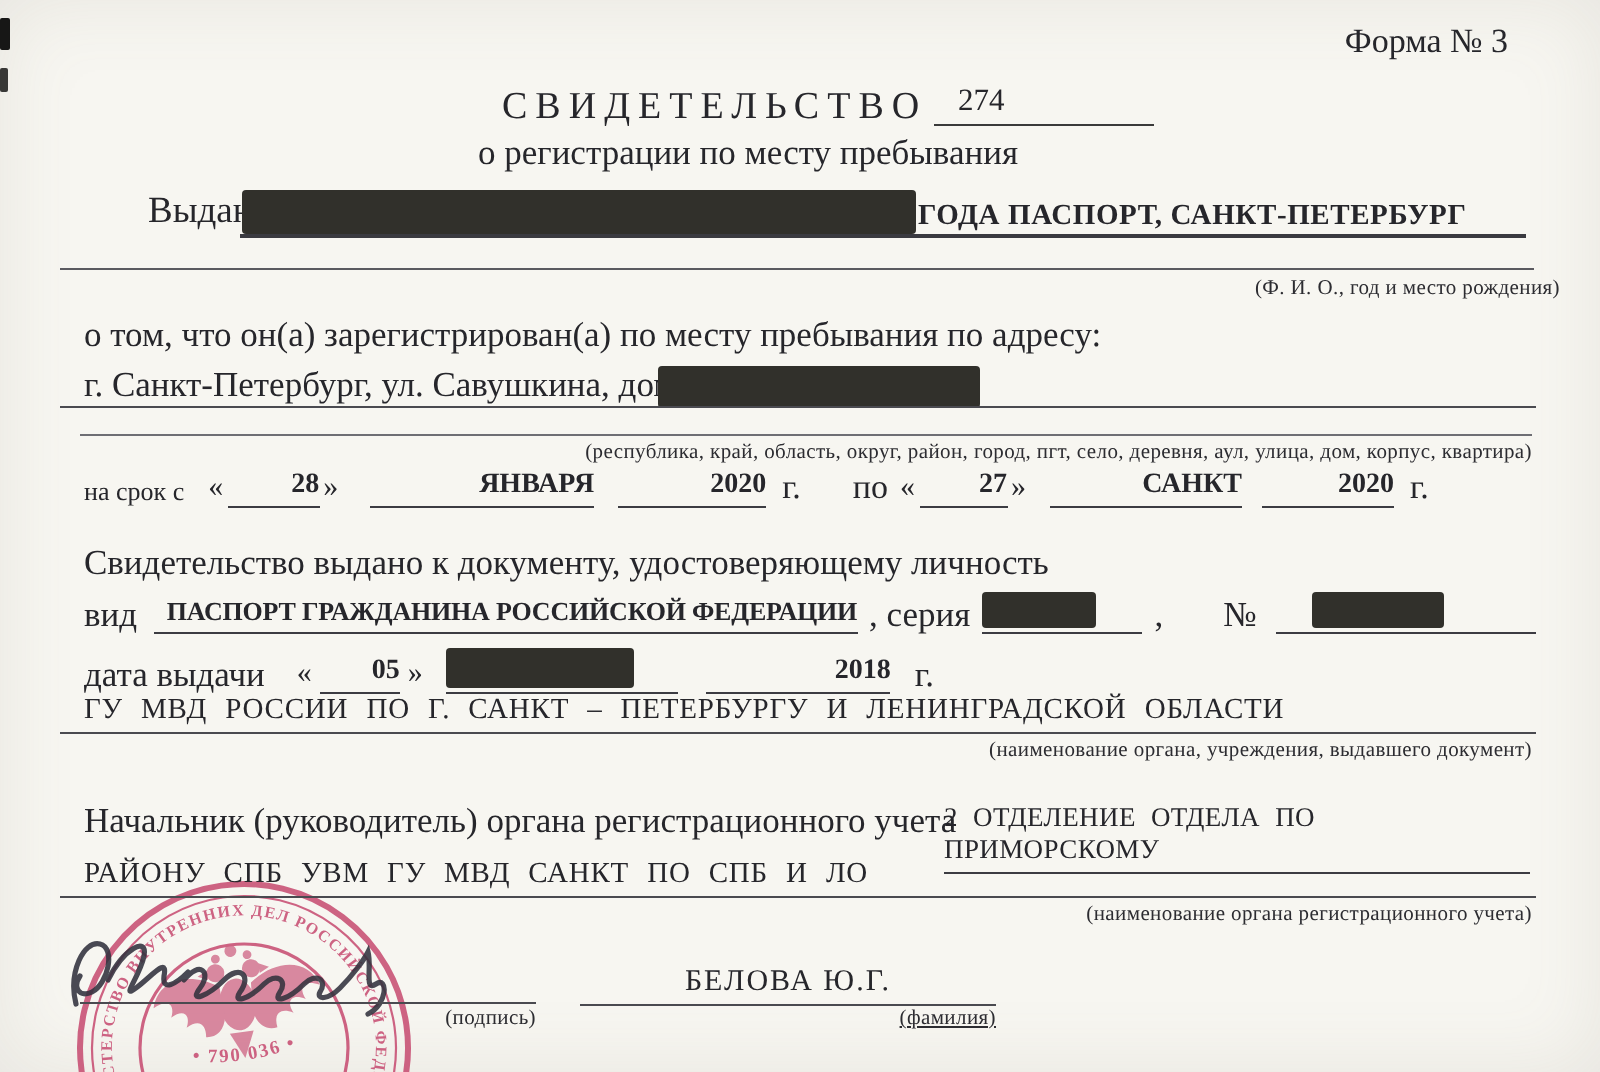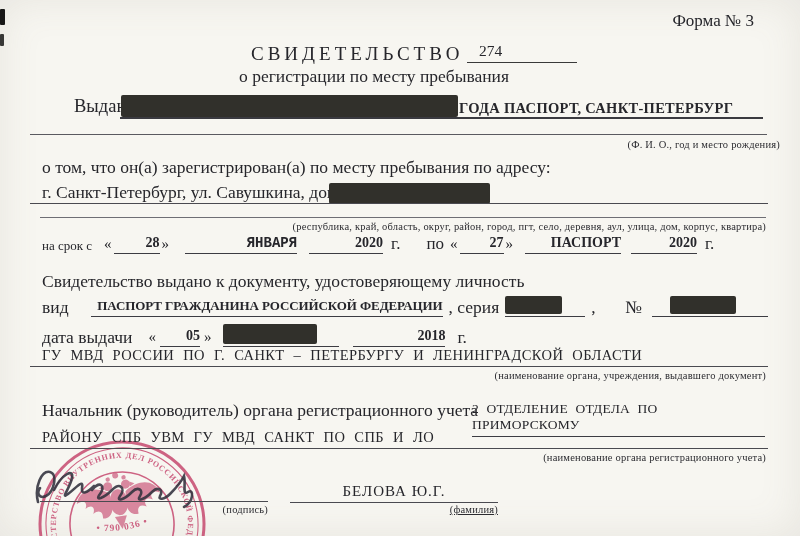--- a/index.html
+++ b/index.html
@@ -64,36 +64,36 @@
   <div class="abs redact" style="left:329px;top:183px;width:161px;height:21px;"></div>
   <div class="rule" style="left:30px;top:203px;width:738px;"></div>
   <div class="rule" style="left:40px;top:217px;width:726px;border-bottom-width:1.2px;border-bottom-color:#6e6e74;"></div>
   <div class="abs cap" style="left:40px;top:221px;width:726px;">(республика, край, область, округ, район, город, пгт, село, деревня, аул, улица, дом, корпус, квартира)</div>
 
   <div class="frow" style="left:42px;top:234px;">
     <span class="lbl" style="margin-right:12px;font-size:13px;text-align:right;">на срок с</span>
     <span class="q" style="margin-right:2px;">«</span>
     <span class="vcell" style="width:46px;">28</span>
     <span class="q" style="margin:0 16px 0 2px;">»</span>
-    <span class="vcell" style="width:112px;margin-right:12px;font-family:Liberation Mono, monospace;">ЯНВАРЯ</span>
+    <span class="vcell" style="width:112px;margin-right:12px;">ЯНВАРЯ</span>
     <span class="vcell" style="width:74px;margin-right:8px;">2020</span>
     <span class="lbl" style="margin-right:26px;font-size:17px;">г.</span>
     <span class="lbl" style="margin-right:6px;font-size:17px;">по</span>
     <span class="q" style="margin-right:2px;">«</span>
     <span class="vcell" style="width:44px;">27</span>
     <span class="q" style="margin:0 12px 0 2px;">»</span>
-    <span class="vcell" style="width:96px;margin-right:10px;">ПАСПОРТ</span>
+    <span class="vcell" style="width:96px;margin-right:10px;">САНКТ</span>
     <span class="vcell" style="width:66px;margin-right:8px;">2020</span>
     <span class="lbl" style="font-size:17px;">г.</span>
   </div>
 
   <div class="abs lbl" style="left:42px;top:271px;">Свидетельство выдано к документу, удостоверяющему личность</div>
 
   <div class="frow" style="left:42px;top:296px;width:726px;">
-    <span class="lbl" style="margin-right:22px;">вид</span>
+    <span class="lbl" style="margin-right:8px;">вид</span>
     <span class="vcell" style="width:352px;font-size:13px;letter-spacing:-.1px;">ПАСПОРТ ГРАЖДАНИНА РОССИЙСКОЙ ФЕДЕРАЦИИ</span>
     <span class="lbl" style="margin:0 6px;">, серия</span>
     <span class="vcell" style="width:80px;text-align:left;"><span class="redact" style="width:57px;height:18px;"></span></span>
     <span class="lbl" style="margin:0 30px 0 6px;">,</span>
     <span class="lbl" style="margin-right:10px;">№</span>
     <span class="vcell" style="flex:1;text-align:left;"><span class="redact" style="width:66px;height:18px;margin-left:18px;"></span></span>
   </div>
 
   <div class="frow" style="left:42px;top:324px;">
     <span class="lbl" style="margin-right:16px;">дата выдачи</span>

